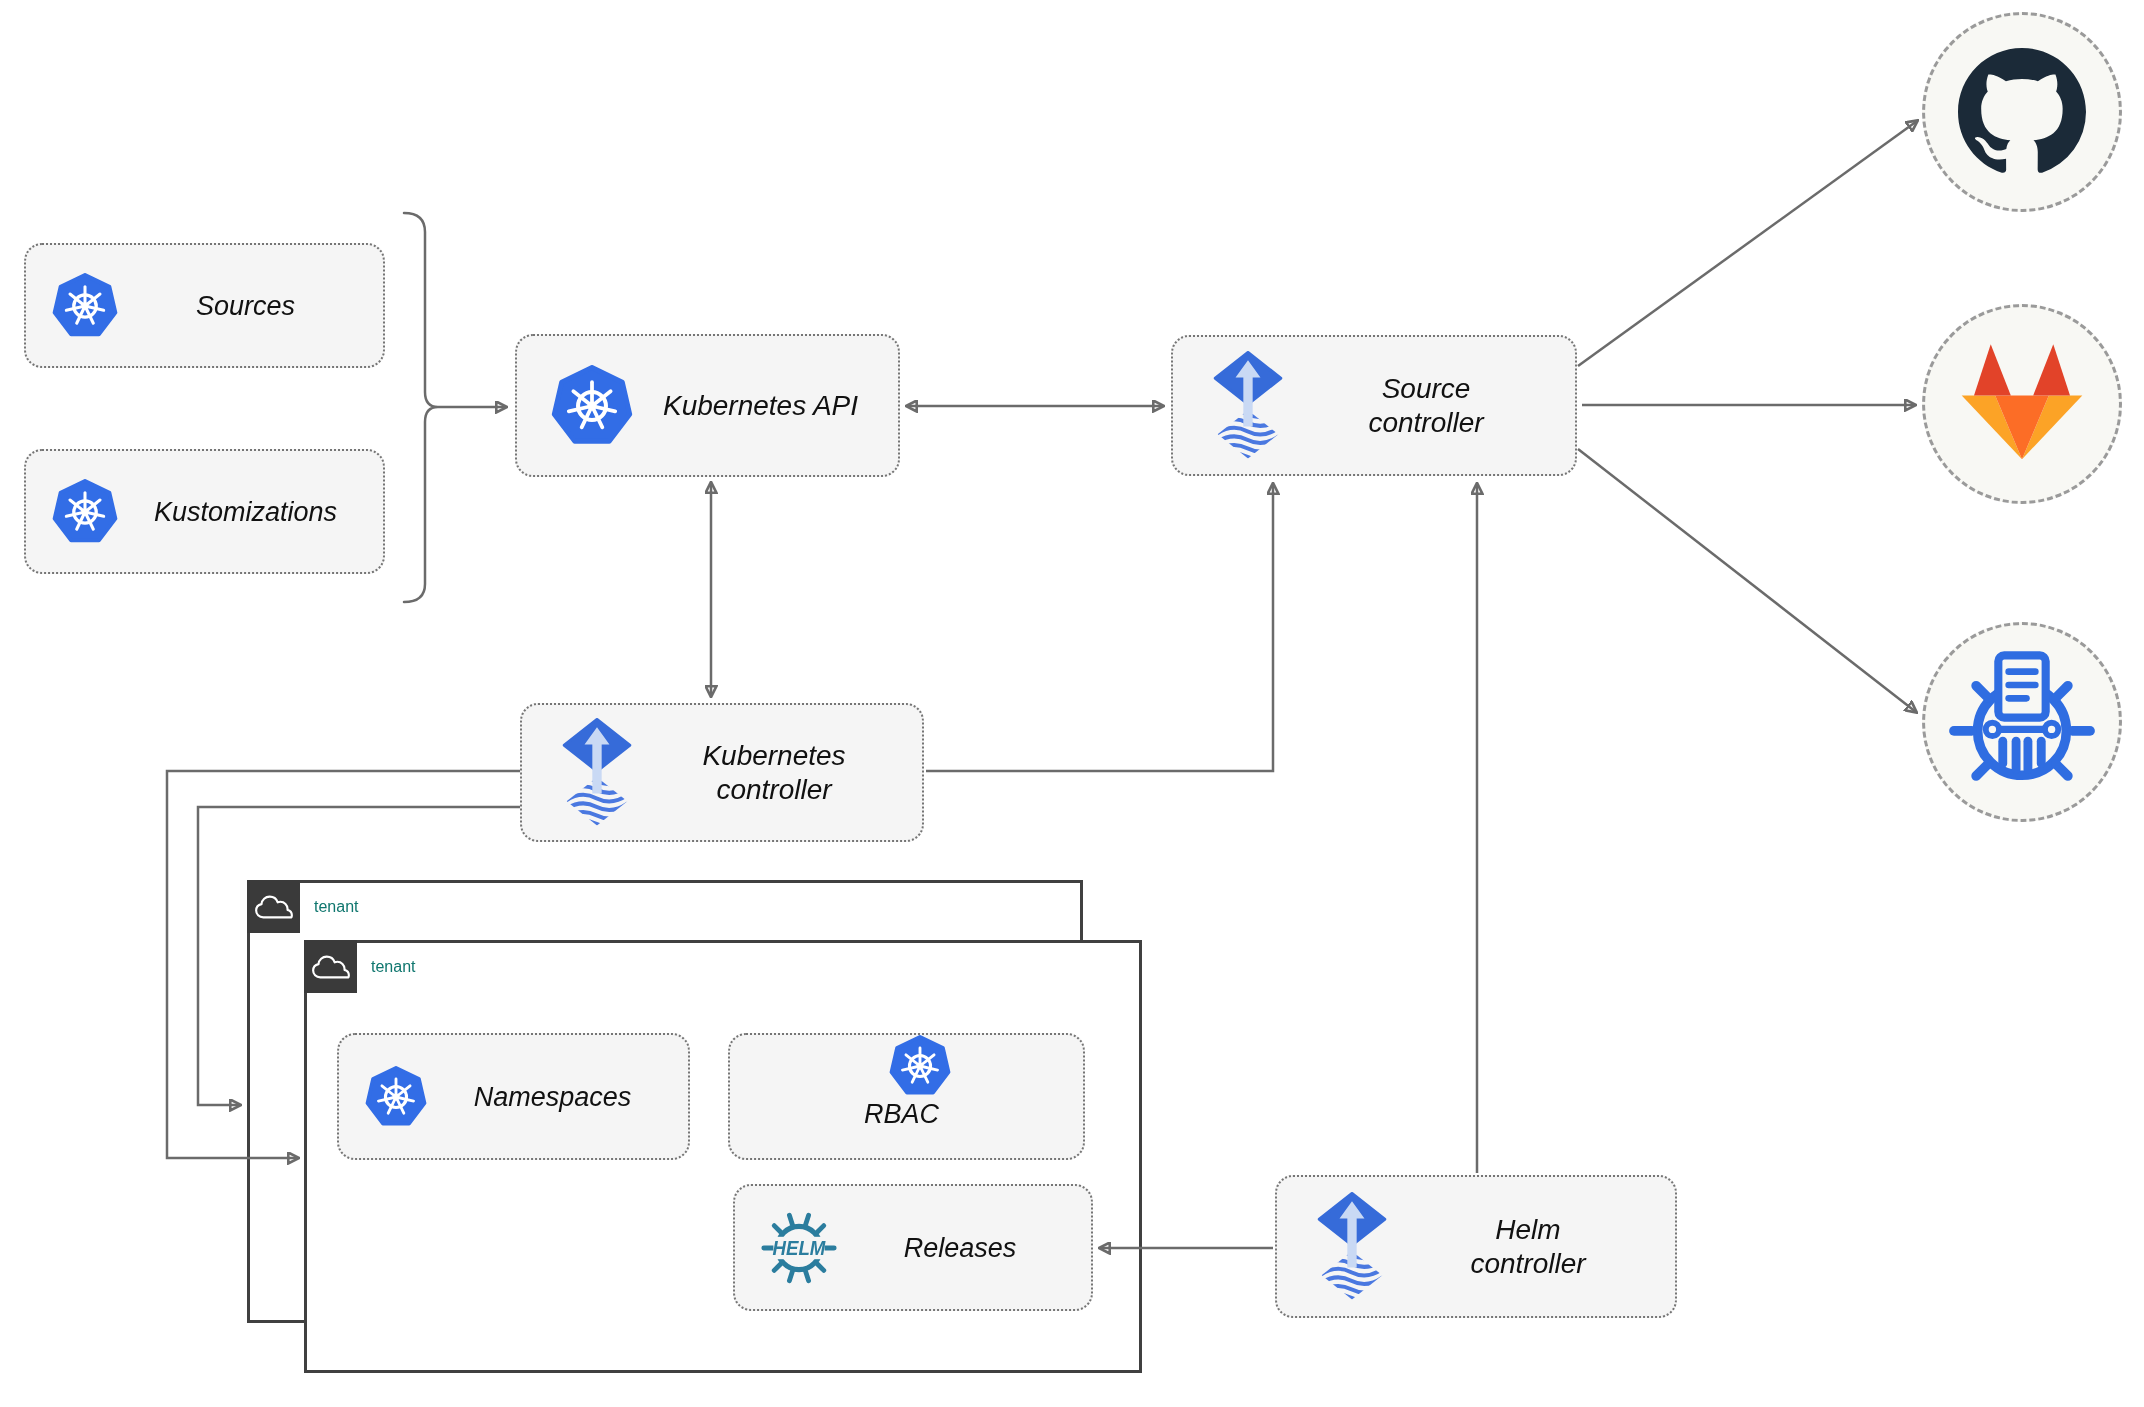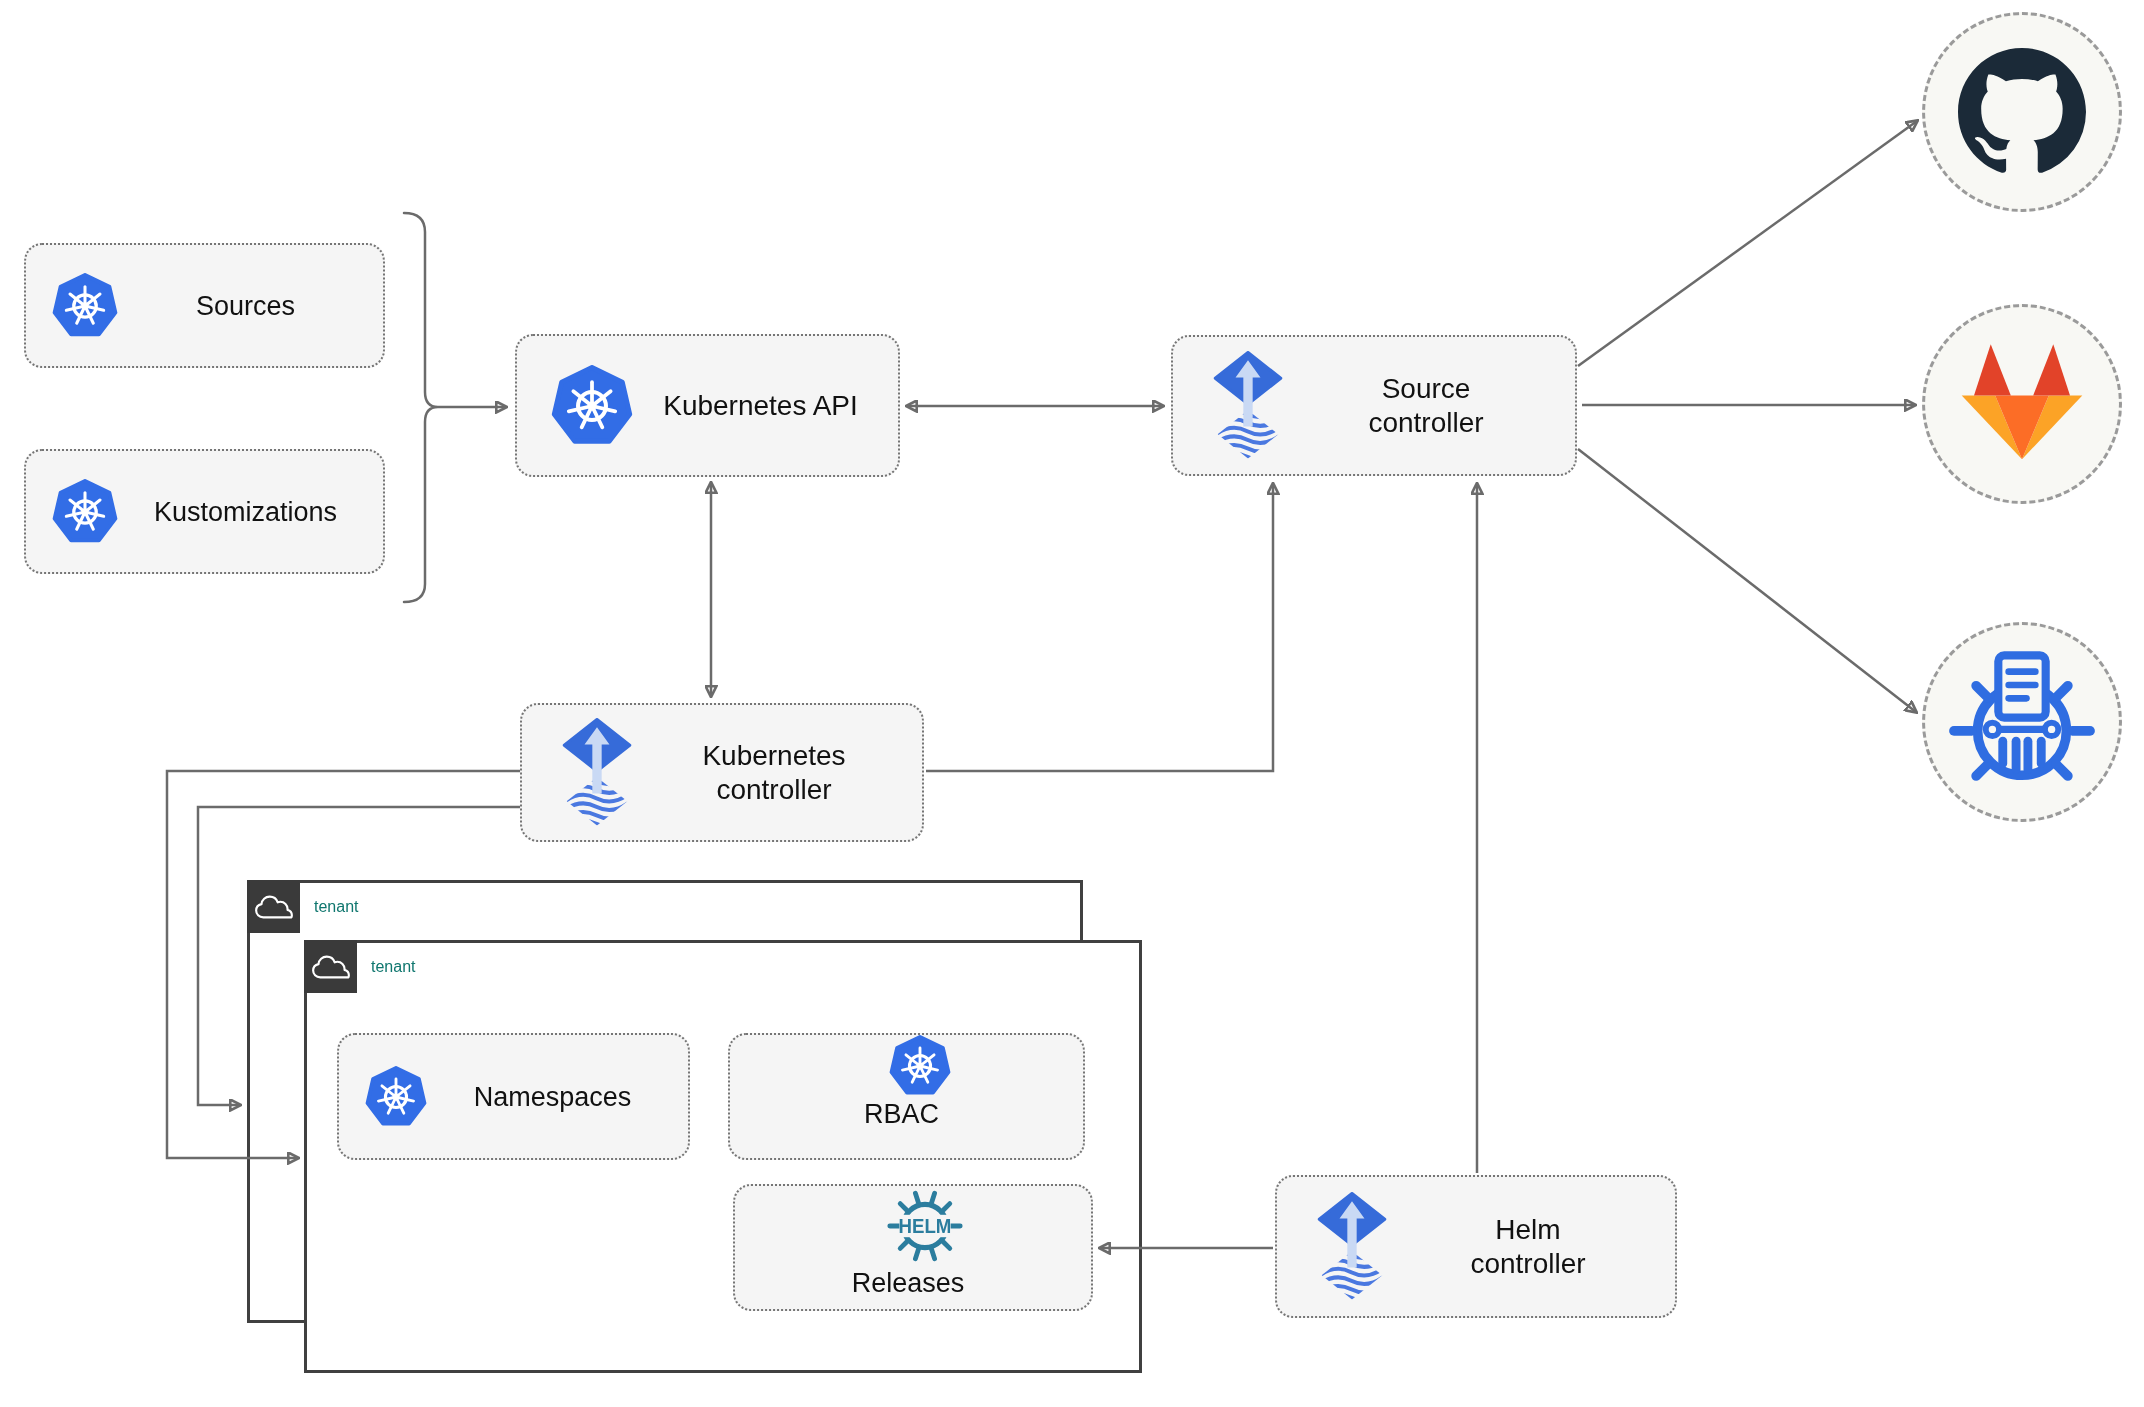--- a/index.html
+++ b/index.html
@@ -2,21 +2,21 @@
 <html><head>
 <meta charset="utf-8">
 <style>
   html,body{margin:0;padding:0;background:#ffffff;font-family:"Liberation Sans",sans-serif;}
   #canvas{position:relative;width:2144px;height:1407px;background:#ffffff;overflow:hidden;}
 
   
   .node{
     position:absolute;box-sizing:border-box;
     background:#f5f5f5;border:2px dotted #757575;border-radius:18px;
-    display:flex;align-items:center;
+    display:flex;align-items:center;font-style:italic;
   }
   .node .icon{flex:0 0 auto;display:flex;align-items:center;justify-content:center;}
   .node .lbl{
     flex:1 1 auto;text-align:center;color:#111;
     font-size:27px;line-height:34px;white-space:pre-line;padding-right:10px;
   }
   .node.big .lbl{font-size:28px;}
 
   
   .tenant{
@@ -236,21 +236,21 @@
   <div class="node z3" style="left:728px;top:1033px;width:357px;height:127px;flex-direction:column;">
     <span class="icon" style="margin-left:26px;">
       <svg width="62" height="62" viewBox="0 0 100 100">
           <use href="#def-k8s"></use>
         </svg>
       </span>
     <span class="lbl">RBAC</span>
   </div>
 
 
-  <div class="node z3" style="left:733px;top:1184px;width:360px;height:127px;flex-direction:column;">
+  <div class="node z3" style="left:733px;top:1184px;width:360px;height:127px;">
     <span class="icon" style="margin-left:24px;">
       <svg width="80" height="80" viewBox="0 0 100 100">
           <use href="#def-helm"></use>
         </svg>
       </span>
     <span class="lbl">Releases</span>
   </div>
 
   <div class="provider z3" style="left:1922px;top:12px;">
     <svg width="128" height="128" viewBox="0 0 128 128">

